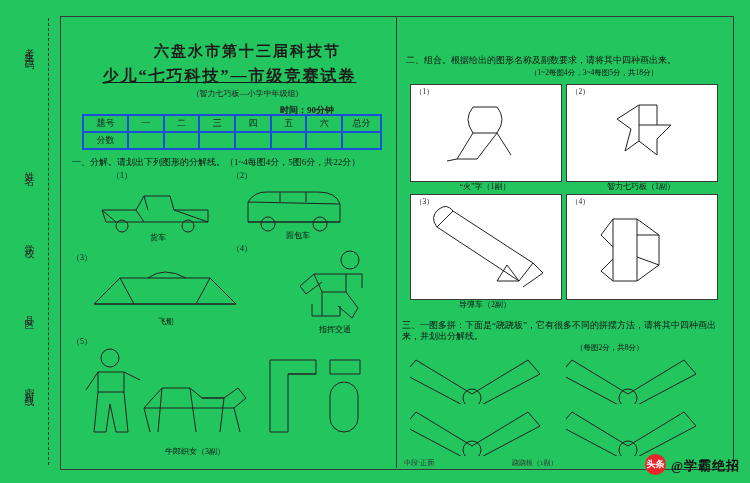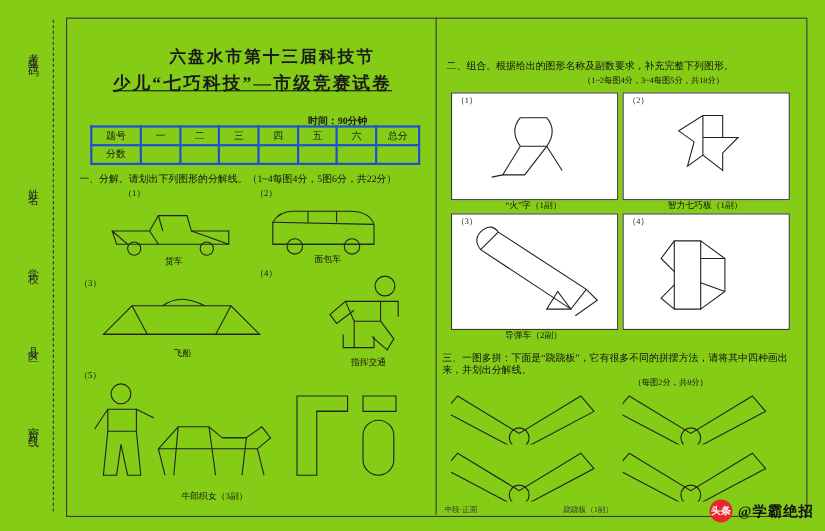--- a/index.html
+++ b/index.html
@@ -2,21 +2,21 @@
 <html><head>
 <meta charset="utf-8">
 <style>
   html,body{margin:0;padding:0;}
   body{
     width:750px;height:483px;overflow:hidden;
     background:#ffffff;
     font-family:"Liberation Sans", sans-serif;
     color:#1a1a1a;
   }
-  .page{position:relative;width:750px;height:483px;background:#84cc16;}
+  .page{position:relative;width:750px;height:483px;background:#22c55e;}
 
   
   .binding{
     position:absolute;left:18px;top:18px;width:40px;height:447px;
   }
   .binding .vline{
     position:absolute;left:30px;top:0;width:1px;height:447px;
     border-left:1px dashed #333;
   }
   .vtext{
@@ -103,21 +103,21 @@
   .fbox .fnum{
     position:absolute;left:4px;top:2px;font-size:7.5px;
     font-family:"Liberation Serif", serif;
   }
 
   svg{display:block;}
 
   
   .wm{
     position:absolute;right:10px;bottom:8px;
-    display:flex;align-items:center;gap:5px;
+    display:flex;align-items:flex-end;gap:5px;
   }
   .wm-logo{
     width:21px;height:21px;border-radius:50%;
     background:#e8262b;color:#fff;font-size:9px;font-weight:bold;
     display:flex;align-items:center;justify-content:center;
     font-family:"Liberation Serif", serif;
   }
   .wm-text{
     font-size:13px;font-weight:bold;color:#111;letter-spacing:1px;
     font-family:"Liberation Serif", serif;
@@ -135,20 +135,21 @@
     <div class="vtext" style="top:218px;">学校</div>
     <div class="vtext" style="top:290px;">县区</div>
     <div class="vtext" style="top:362px;">密封线</div>
   </div>
 
   <div class="frame"></div>
   <div class="midline"></div>
 
   <div class="title1">六盘水市第十三届科技节</div>
   <div class="title2">少儿“七巧科技”—市级竞赛试卷</div>
+  <div class="title3">(智力七巧板—小学中年级组)</div>
   <div class="timelimit">时间：90分钟</div>
 
   <table class="score">
     <tbody>
         <tr>
       <td class="c-label">题号</td>
       <td class="c-cell">一</td>
       <td class="c-cell">二</td>
       <td class="c-cell">三</td>
       <td class="c-cell">四</td>
@@ -245,21 +246,21 @@
       <path d="M118,52 L140,52"></path>
 
       <path d="M186,14 L232,14 L232,28 L204,28 L204,86 L186,86 Z"></path>
       <path d="M204,28 L232,28"></path>
       <rect x="246" y="36" width="28" height="50" rx="14"></rect>
       <path d="M246,14 L276,14 L276,28 L246,28 Z"></path>
     </g>
   </svg>
   <div class="cap" style="left:150px;top:446px;width:90px;">牛郎织女（3副）</div>
 
-  <div class="sec" style="left:406px;top:54px;">二、组合。根据给出的图形名称及副数要求，补充完整下列图形。</div>
+  <div class="sec" style="left:406px;top:54px;">二、组合。根据给出的图形名称及副数要求，请将其中四种画出来。</div>
   <div class="sec-sub" style="left:530px;top:68px;">（1~2每图4分，3~4每图5分，共18分）</div>
 
   <div class="fbox" style="left:410px;top:84px;width:150px;height:96px;">
     <span class="fnum">（1）</span>
     <svg width="150" height="96">
       <g fill="none" stroke="#222" stroke-width="1">
         <path d="M62,22 L86,22 Q96,34 86,48 L62,48 Q52,34 62,22 Z"></path>
         <path d="M62,48 L46,74 L66,74 L86,48"></path>
         <path d="M86,48 L100,70"></path>
         <path d="M46,74 L36,76"></path>

